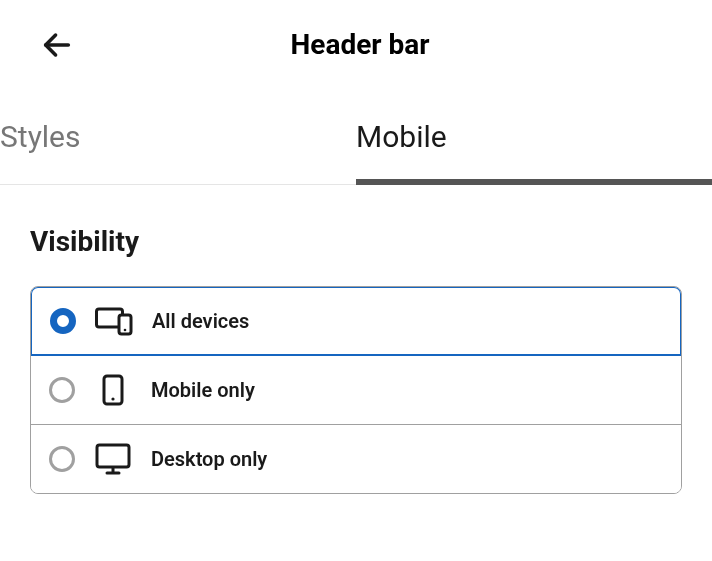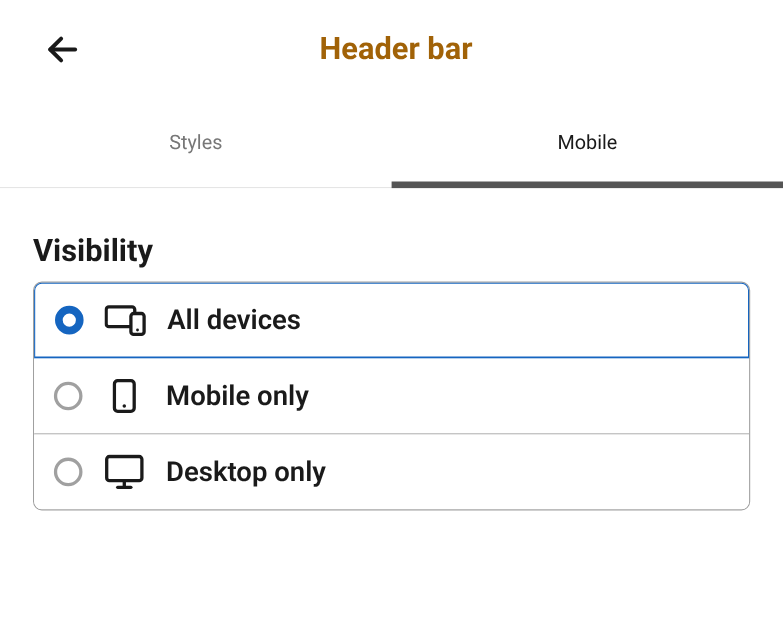--- a/index.html
+++ b/index.html
@@ -28,31 +28,30 @@
       cursor: pointer;
       display: flex;
       align-items: center;
       justify-content: center;
     }
     .page-title {
       flex: 1;
       text-align: center;
       font-size: 28px;
       font-weight: 700;
-      color: #a16207;
+      color: #000000;
     }
     .tabs {
       display: flex;
       border-bottom: 1px solid #e5e5e5;
     }
     .tab {
       flex: 1;
-      text-align: center;
       padding: 30px 0 30px 0;
-      font-size: 18px;
+      font-size: 30px;
       color: #777;
       cursor: pointer;
       position: relative;
     }
     .tab.active {
       color: #1a1a1a;
     }
     .tab.active::after {
       content: "";
       position: absolute;
@@ -62,21 +61,21 @@
       height: 6px;
       background: #555;
     }
     .section {
       padding: 40px 30px 0 30px;
     }
     .section-title {
       font-size: 28px;
       font-weight: 700;
       color: #1a1a1a;
-      margin-bottom: 12px;
+      margin-bottom: 28px;
     }
     .radio-group {
       border: 1px solid #a0a0a0;
       border-radius: 8px;
       overflow: hidden;
     }
     .radio-option {
       display: flex;
       align-items: center;
       padding: 18px 18px;
@@ -108,21 +107,21 @@
       border-width: 7px;
     }
     .option-icon {
       width: 40px;
       display: flex;
       align-items: center;
       justify-content: center;
       flex-shrink: 0;
     }
     .option-label {
-      font-size: 25px;
+      font-size: 20px;
       font-weight: 600;
       color: #1a1a1a;
     }
   </style>
 </head>
 <body>
 
 <div class="header">
   <div class="back-btn">
     <svg width="34" height="34" viewBox="0 0 24 24" fill="none" stroke="#1a1a1a" stroke-width="2.5" stroke-linecap="round" stroke-linejoin="round">

